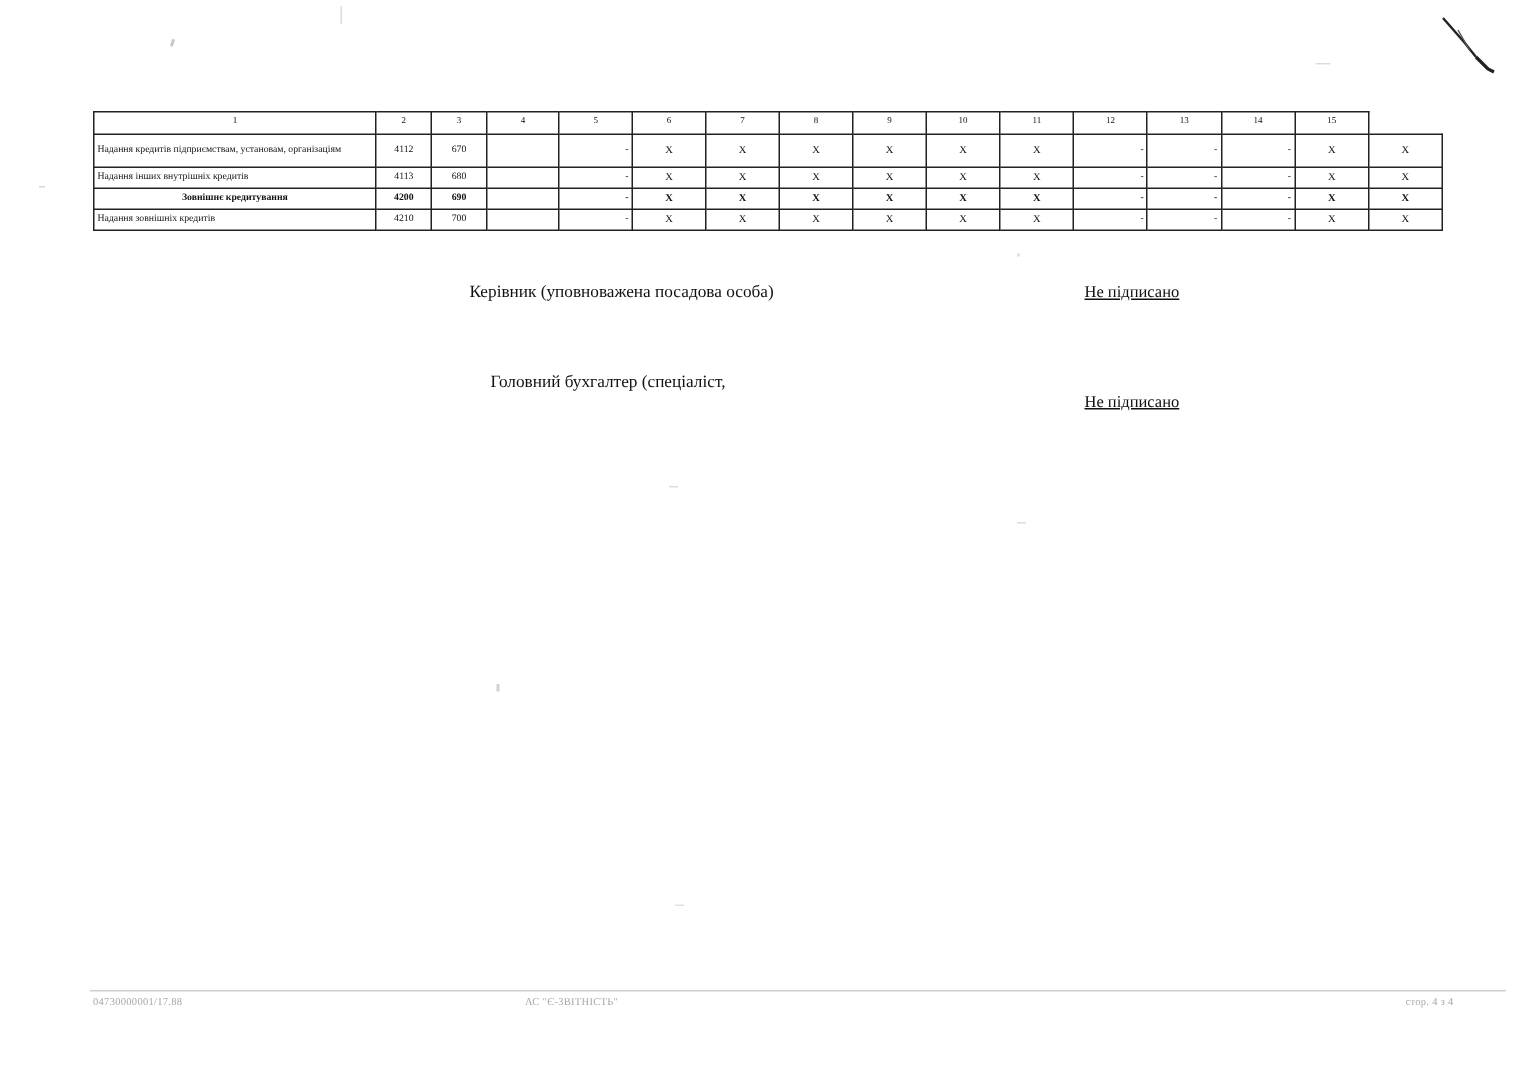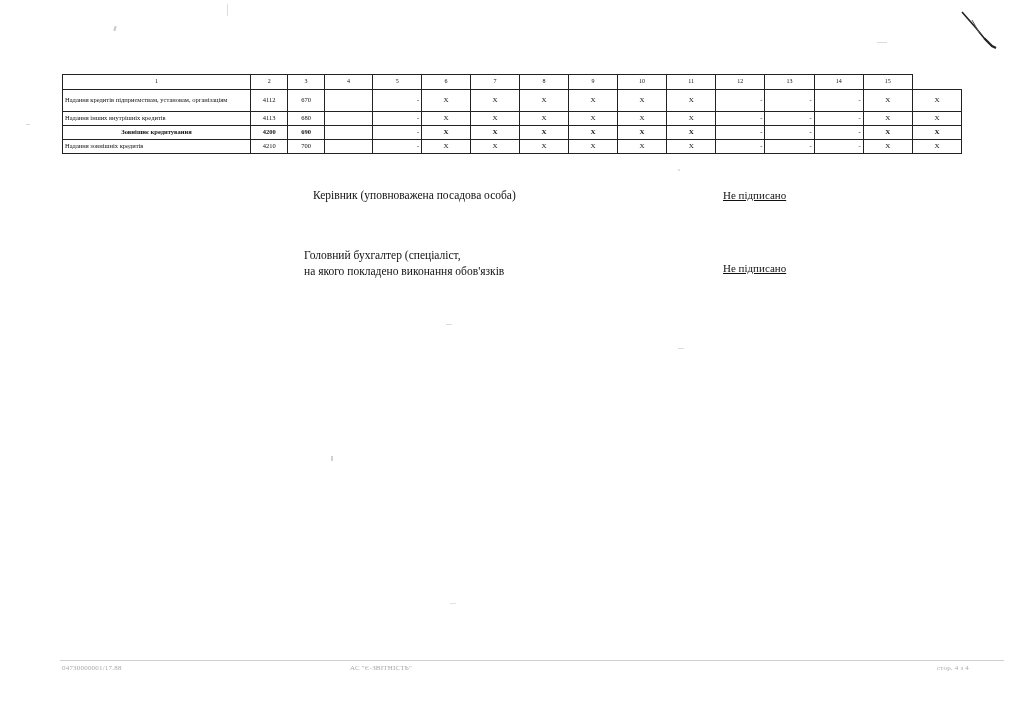--- a/index.html
+++ b/index.html
@@ -70,21 +70,21 @@
   .x-mark { text-align: center; font-size: 7px; }
   .dash   { text-align: right; padding-right: 4px; }
 
   
   .sig-block {
     position: absolute;
     font-size: 11.5px;
     line-height: 1.35;
   }
   .sig-1 { left: 313px; top: 188px; text-align: right; }
-  .sig-2 { left: 304px; top: 248px; }
+  .sig-2 { left: 327px; top: 248px; text-align: center; }
 
   .sig-value {
     position: absolute;
     font-size: 11px;
     text-decoration: underline;
   }
   .sv-1 { left: 723px; top: 189px; }
   .sv-2 { left: 723px; top: 262px; }
 
   
@@ -223,20 +223,19 @@
       <td class="col-cell x-mark right">X</td>
     </tr>
   </tbody>
 </table>
 
 <div class="sig-block sig-1">Керівник (уповноважена посадова особа)</div>
 <div class="sig-value sv-1">Не підписано</div>
 
 <div class="sig-block sig-2">
   <div>Головний бухгалтер (спеціаліст,</div>
-  <div>на якого покладено виконання обов'язків</div>
 </div>
 <div class="sig-value sv-2">Не підписано</div>
 
 <div class="footer-rule"></div>
 <div class="footer-text ft-left">04730000001/17.88</div>
 <div class="footer-text ft-center">АС "Є-ЗВІТНІСТЬ"</div>
 <div class="footer-text ft-right">стор. 4 з 4</div>
 
 </body></html>

